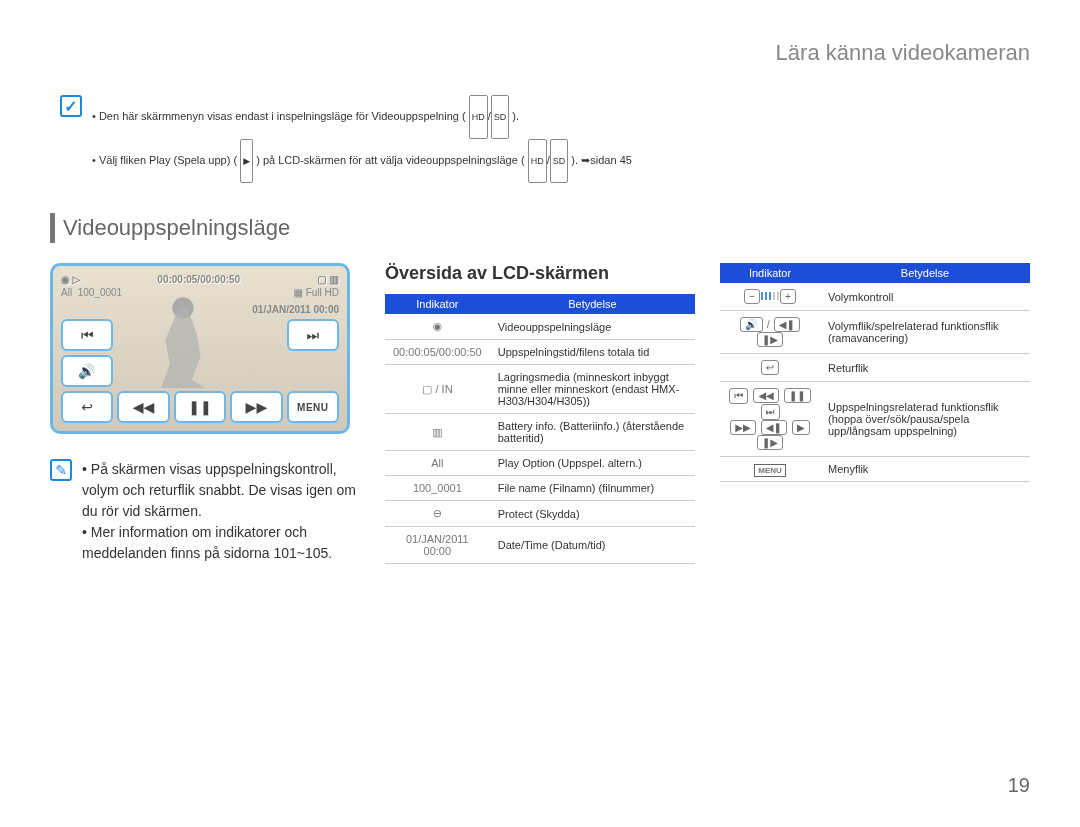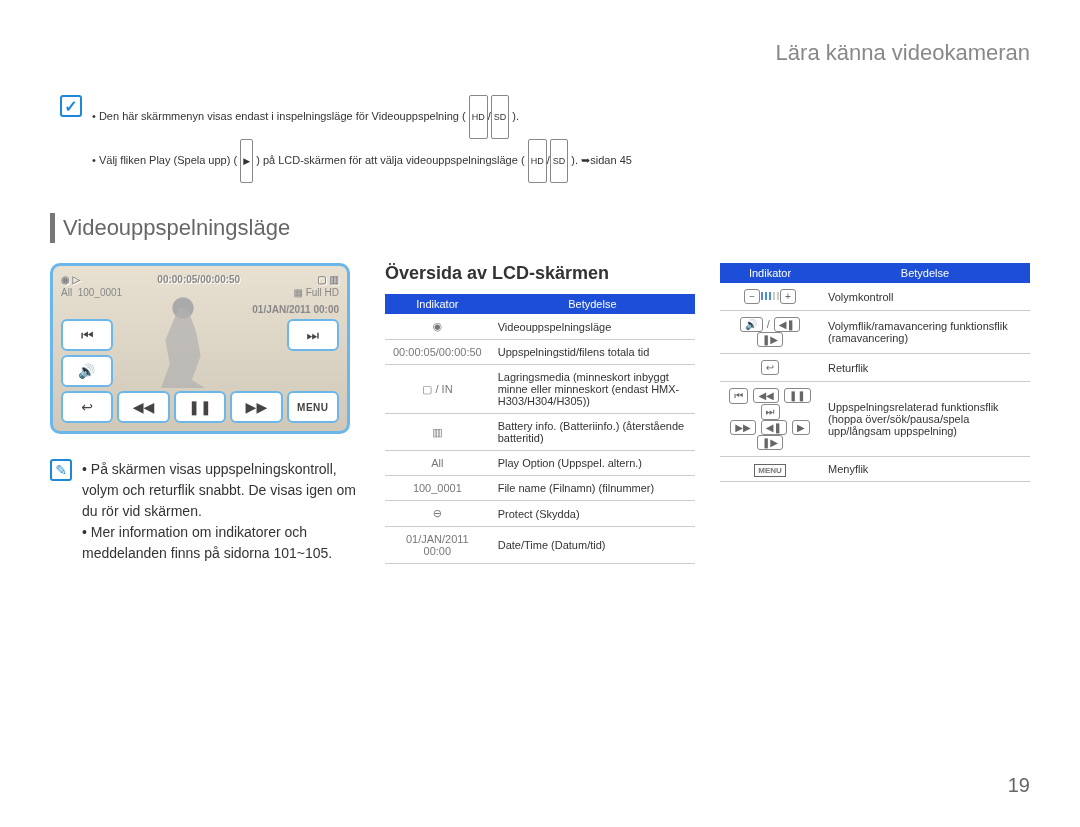--- a/index.html
+++ b/index.html
@@ -174,21 +174,21 @@
                 <span class="tick"></span>
                 <span class="tick"></span>
                 <span class="tick"></span>
                 <span class="tick off"></span>
                 <span class="tick off"></span>
               </span><span class="icon-glyph">+</span></td>
             <td>Volymkontroll</td>
           </tr>
           <tr>
             <td class="ind"><span class="icon-glyph">🔊</span> / <span class="icon-glyph">◀❚</span> <span class="icon-glyph">❚▶</span></td>
-            <td>Volymflik/ramavancering funktionsflik (ramavancering)</td>
+            <td>Volymflik/spelrelaterad funktionsflik (ramavancering)</td>
           </tr>
           <tr>
             <td class="ind"><span class="icon-glyph">↩</span></td>
             <td>Returflik</td>
           </tr>
           <tr>
             <td class="ind"><span class="icon-glyph">⏮</span> <span class="icon-glyph">◀◀</span> <span class="icon-glyph">❚❚</span> <span class="icon-glyph">⏭</span><br><span class="icon-glyph">▶▶</span> <span class="icon-glyph">◀❚</span> <span class="icon-glyph">▶</span> <span class="icon-glyph">❚▶</span></td>
             <td>Uppspelningsrelaterad funktionsflik (hoppa över/sök/pausa/spela upp/långsam uppspelning)</td>
           </tr>
           <tr>

